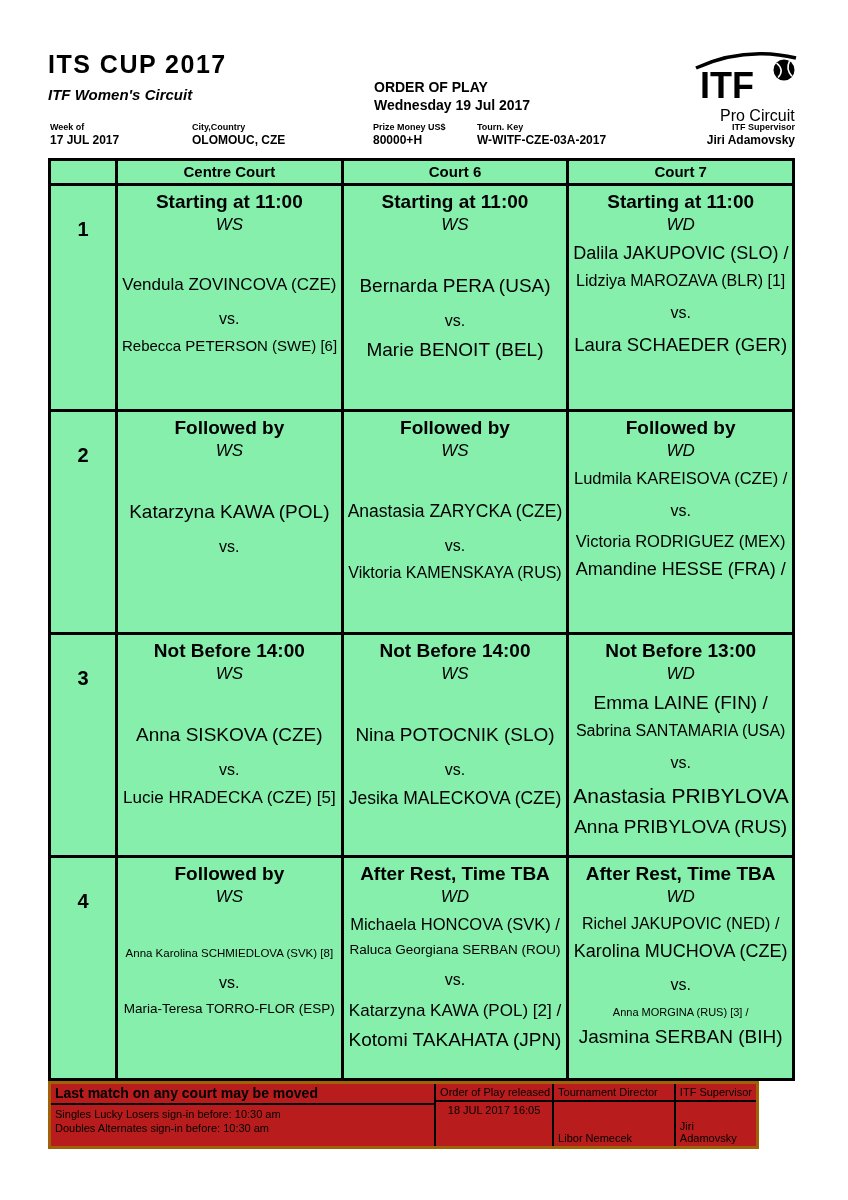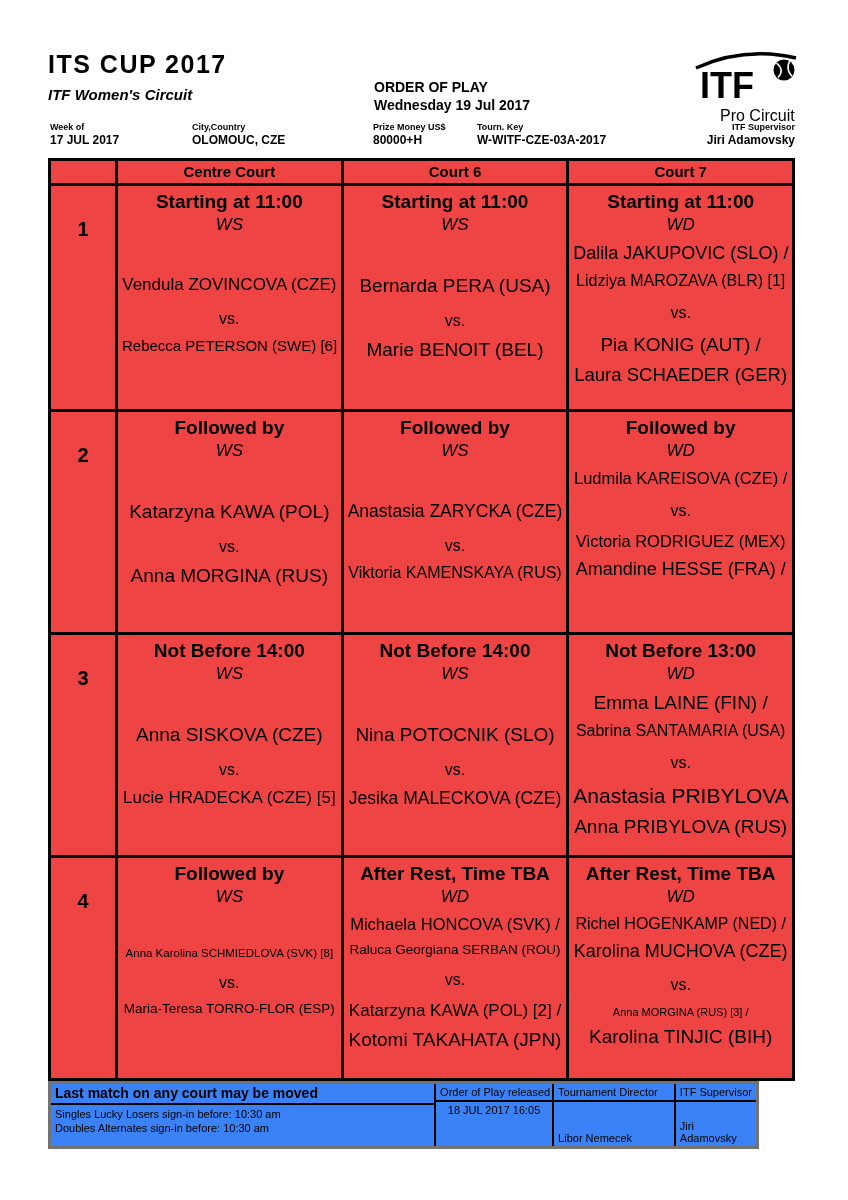--- a/index.html
+++ b/index.html
@@ -21,21 +21,21 @@
   .info-value { font-size:12px; font-weight:bold; top:133px; white-space:nowrap; }
   .i-week  { left:50px; }
   .i-city  { left:152px;margin-left:40px; }
   .i-prize { left:373px; }
   .i-key   { left:477px; }
   .i-sup   { right:53px; text-align:right; }
 
   
   .schedule {
     left:48px; top:158px; width:747px;
-    border:3px solid #000; background:#ef4444;
+    border:3px solid #000; background:#86efac;
   }
   .srow { display:grid; grid-template-columns:64px 1fr 1fr 1fr; }
   .head-row { height:25px; border-bottom:3px solid #000; }
   .body-row { height:223px; }
   .body-row + .body-row { border-top:3px solid #000; }
   .cell { border-left:3px solid #000; overflow:hidden; }
   .cell:first-child { border-left:none; }
   .court-head {
     font-size:15px; font-weight:bold; text-align:center; padding-top:2px;
   }
@@ -52,21 +52,21 @@
   .line { font-size:19px; white-space:nowrap; text-align:center; width:100%; }
   .vs { font-size:16px; }
   .singles .t1 { margin-top:40px; }
   .singles .vs { margin-top:15px; margin-bottom:9px; }
   .doubles .line { margin-top:8px; }
   .doubles .vs { margin-top:14px; margin-bottom:4px; }
 
   
   .footer {
     left:48px; top:1081px; width:711px; height:68px;
-    border:3px solid #737373; display:flex; background:#3b82f6;
+    border:3px solid #a16207; display:flex; background:#b91c1c;
   }
   .f-left { width:387px; display:flex; flex-direction:column; }
   .f-note {
     font-size:14px; font-weight:bold; padding:1px 4px; height:21px;
     border-bottom:2px solid #000; white-space:nowrap;
   }
   .f-signin { font-size:11px; padding:2px 4px; line-height:14px; }
   .f-col { border-left:2px solid #000; display:flex; flex-direction:column; }
   .f-released { width:118px; }
   .f-director { width:123px; }
@@ -145,36 +145,34 @@
 
         </div>
       </div>
       <div class="cell match-cell doubles">
         <div class="slot-time fit">Starting at 11:00</div>
         <div class="event-code">WD</div>
         <div class="players">
           <div class="line t1 fit" style="font-size: 18px;">Dalila JAKUPOVIC (SLO) /</div>
           <div class="line fit" style="font-size: 16px;">Lidziya MAROZAVA (BLR) [1]</div>
           <div class="vs">vs.</div>
-          <div class="line t2 fit">Pia KONIG (AUT) /</div>
           <div class="line fit" style="font-size: 18.5px;">Laura SCHAEDER (GER)</div>
         </div>
       </div>
     </div>
 
     <div class="srow body-row">
       <div class="cell num-cell">2</div>
       <div class="cell match-cell singles">
         <div class="slot-time fit">Followed by</div>
         <div class="event-code">WS</div>
         <div class="players">
           <div class="line t1 fit">Katarzyna KAWA (POL)</div>
 
           <div class="vs">vs.</div>
-          <div class="line t2 fit">Anna MORGINA (RUS)</div>
 
         </div>
       </div>
       <div class="cell match-cell singles">
         <div class="slot-time fit">Followed by</div>
         <div class="event-code">WS</div>
         <div class="players">
           <div class="line t1 fit" style="font-size: 17.5px;">Anastasia ZARYCKA (CZE)</div>
 
           <div class="vs">vs.</div>
@@ -252,25 +250,25 @@
           <div class="line fit" style="font-size: 13.5px;">Raluca Georgiana SERBAN (ROU)</div>
           <div class="vs">vs.</div>
           <div class="line t2 fit" style="font-size: 17px;">Katarzyna KAWA (POL) [2] /</div>
           <div class="line fit">Kotomi TAKAHATA (JPN)</div>
         </div>
       </div>
       <div class="cell match-cell doubles">
         <div class="slot-time fit">After Rest, Time TBA</div>
         <div class="event-code">WD</div>
         <div class="players">
-          <div class="line t1 fit" style="font-size: 16px;">Richel HOGENKAMP (NED) /</div>
+          <div class="line t1 fit" style="font-size: 16px;">Richel JAKUPOVIC (NED) /</div>
           <div class="line fit" style="font-size: 18px;">Karolina MUCHOVA (CZE)</div>
           <div class="vs">vs.</div>
           <div class="line t2 fit" style="font-size: 11px;">Anna MORGINA (RUS) [3] /</div>
-          <div class="line fit">Karolina TINJIC (BIH)</div>
+          <div class="line fit">Jasmina SERBAN (BIH)</div>
         </div>
       </div>
     </div>
 
   </div>
 
   <div class="abs footer">
     <div class="f-left">
       <div class="f-note fit">Last match on any court may be moved</div>
       <div class="f-signin">

